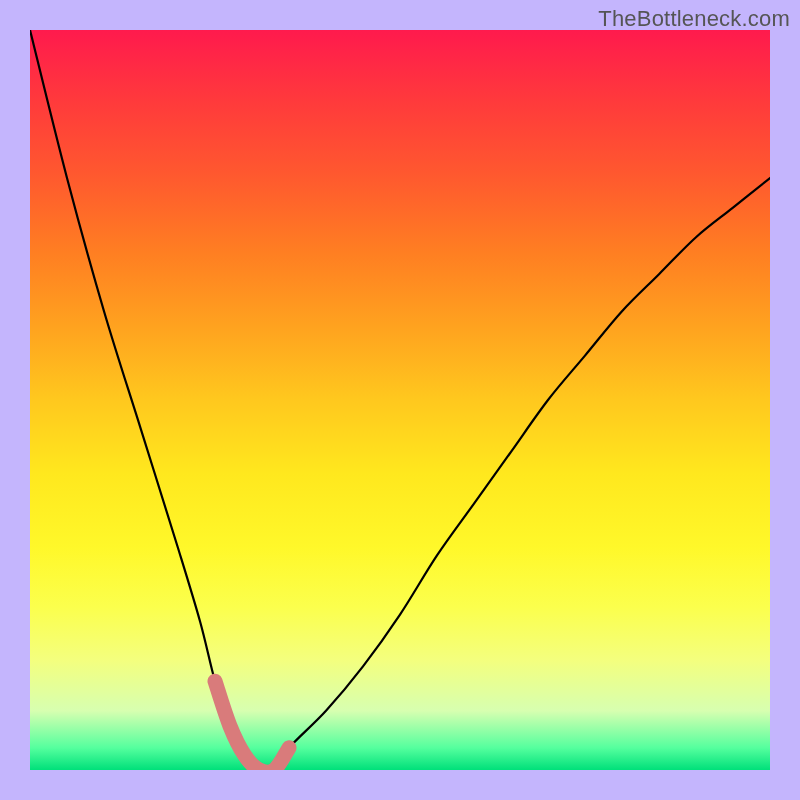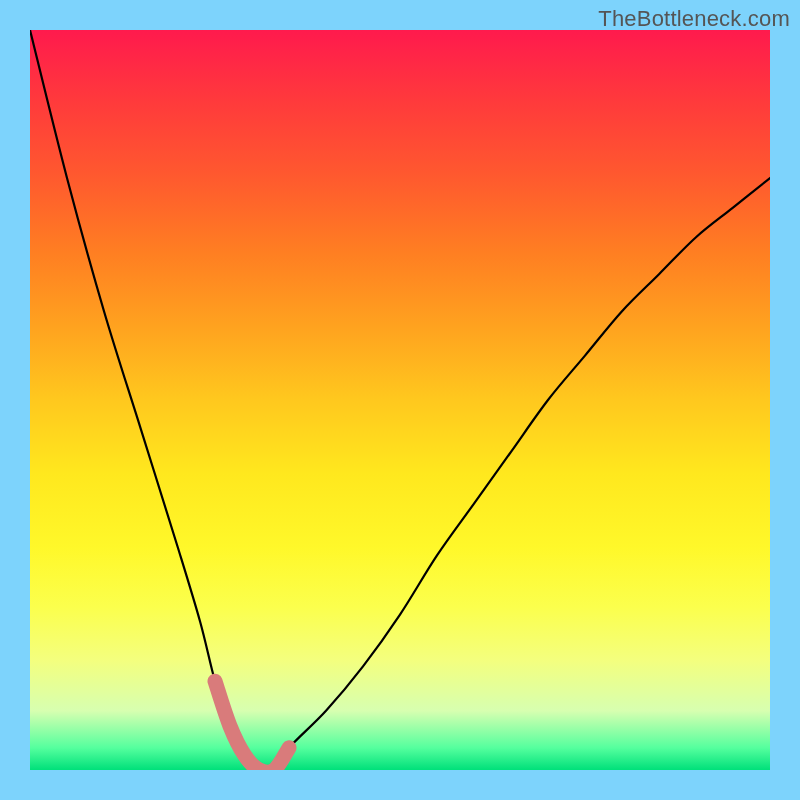--- a/index.html
+++ b/index.html
@@ -7,21 +7,21 @@
     padding: 0;
     width: 800px;
     height: 800px;
     background: #000;
     overflow: hidden;
   }
   .canvas {
     position: relative;
     width: 800px;
     height: 800px;
-    background: #7dd3fc;
+    background: #c4b5fd;
   }
   .plot-area {
     position: absolute;
     left: 30px;
     top: 30px;
     width: 740px;
     height: 740px;
     background: linear-gradient(to bottom,
       #ff1a4d 0%,
       #ff3b3b 10%,

